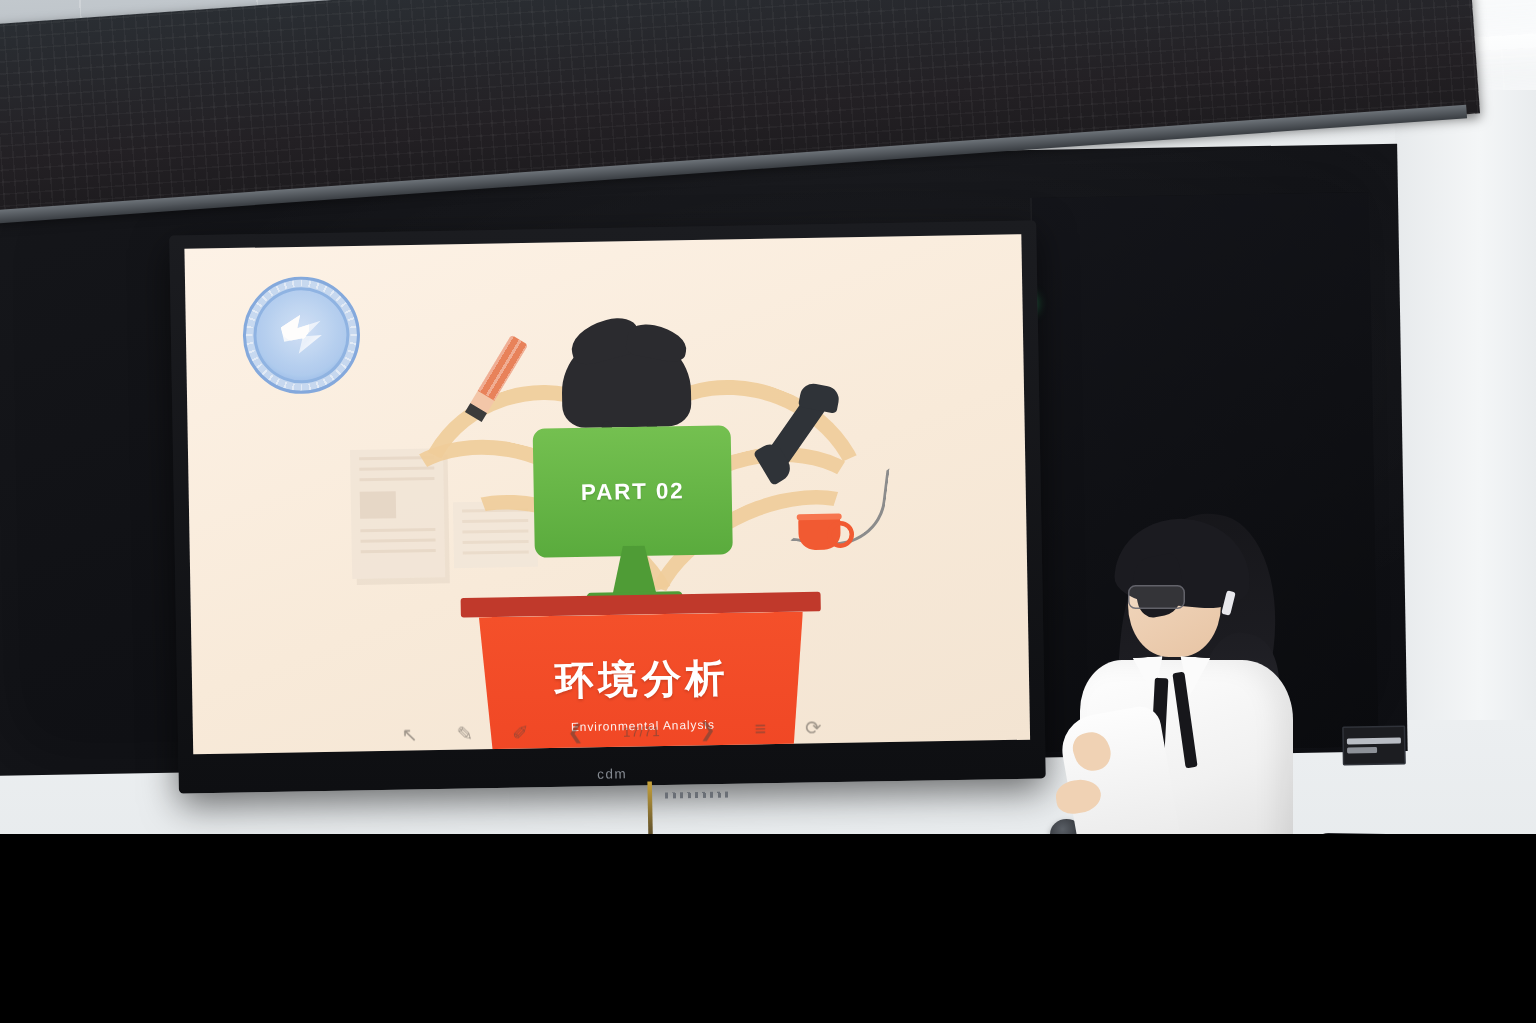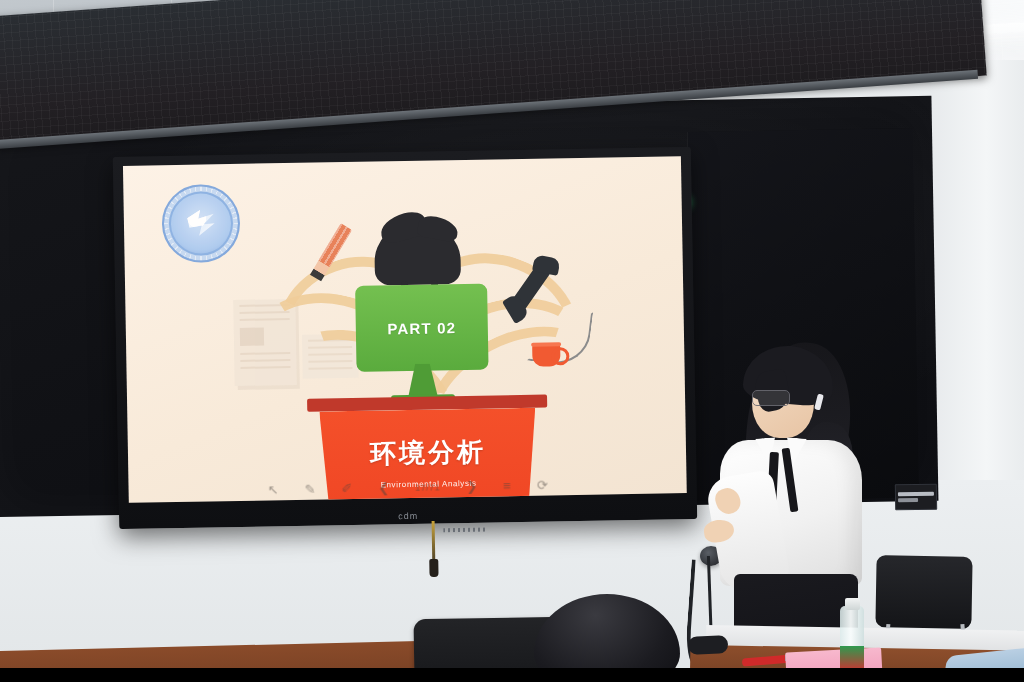--- a/index.html
+++ b/index.html
@@ -1,21 +1,21 @@
 <!DOCTYPE html>
 <html><head>
 <meta charset="utf-8">
 <title>Classroom Presentation</title>
 <style>
   html,body{margin:0;padding:0;background:#000;}
   body{font-family:"Liberation Sans","DejaVu Sans",sans-serif;}
 
   #scene{
     position:relative;
-    width:1024px;height:668px;
+    width:1024px;height:556px;
     overflow:hidden;
     background:#cfd3d6;
   }
 
   
   .ceiling{
     position:absolute;left:0;top:0;width:1024px;height:120px;
     background:linear-gradient(180deg,#b9bfc4 0%,#a9b0b6 40%,#9aa1a7 100%);
     overflow:hidden;
   }

